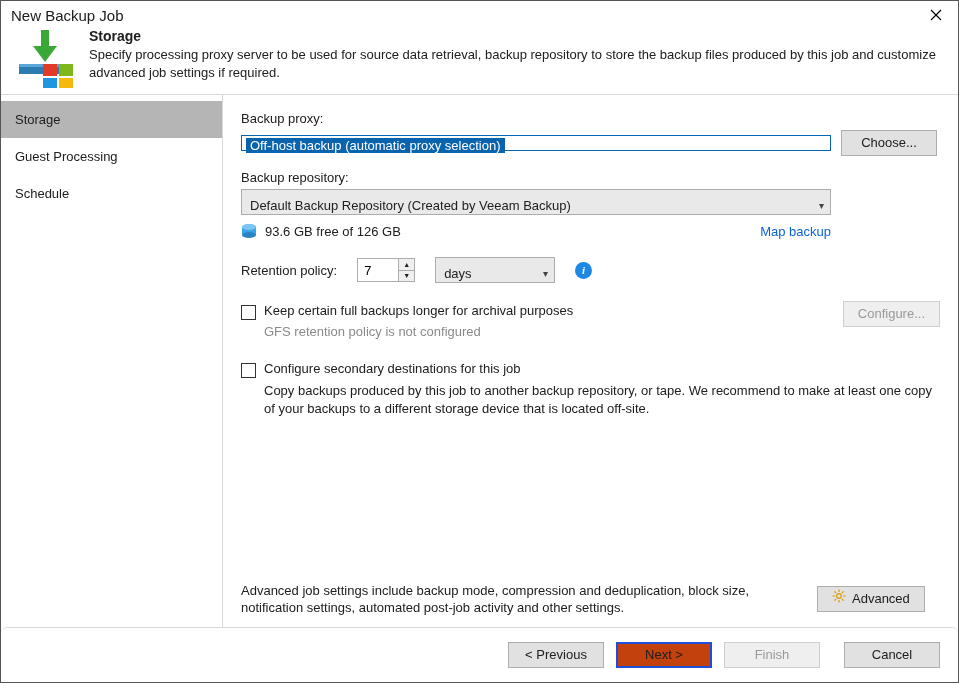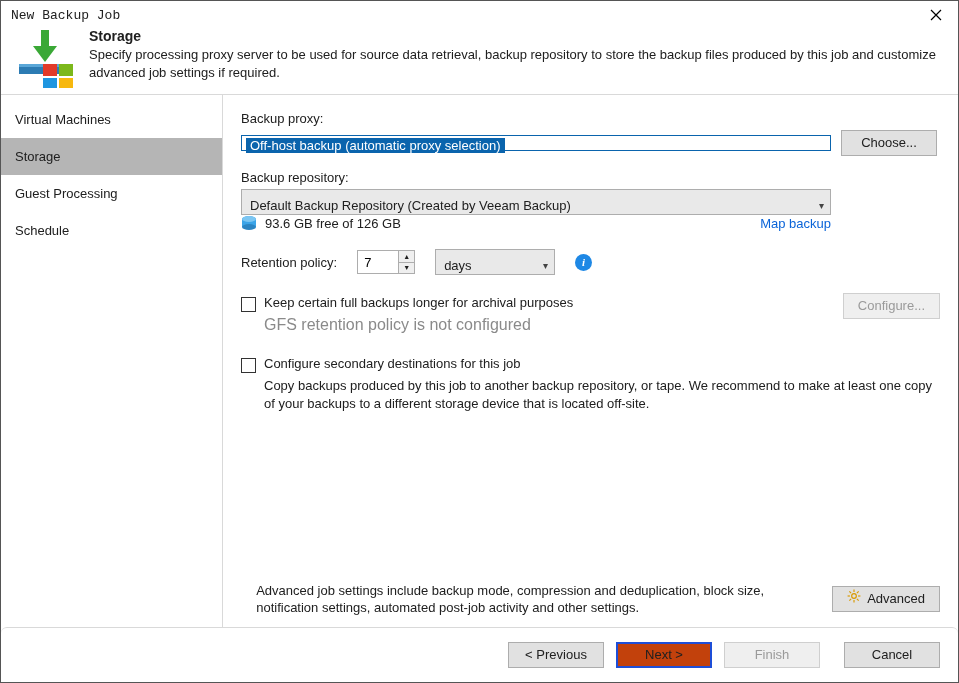--- a/index.html
+++ b/index.html
@@ -11,21 +11,21 @@
     background:#fff;
     width:959px; height:683px;
     border:1px solid #555;
     display:flex; flex-direction:column;
   }
   
   .titlebar {
     display:flex; align-items:center; justify-content:space-between;
     padding:6px 10px 4px 10px;
   }
-  .titlebar .title { font-size:13px;font-family:Liberation Mono, monospace; }
+  .titlebar .title { font-size:15px; }
   .close-x { font-size:15px; width:24px; text-align:center; cursor:default; }
   
   .header {
     display:flex; align-items:flex-start; gap:14px;
     padding:0px 14px 6px 14px;
   }
   .header-icon { flex:0 0 60px; height:60px; position:relative; }
   .header-text h2 { margin:0 0 2px 0; font-size:14px; font-weight:600; }
   .header-text p { margin:0; font-size:13px; color:#202020; line-height:1.35; }
   
@@ -65,21 +65,21 @@
   .btn.disabled { color:#9a9a9a; border-color:#cfcfcf; background:#efefef; }
   .btn.primary { border:2px solid #1d4ed8; line-height:22px; background:#c2410c; }
   .btn.icon-btn { display:flex; align-items:center; justify-content:center; gap:6px; }
   .dropdown {
     height:26px; border:1px solid #adadad; background:#e9e9e9;
     display:flex; align-items:center; justify-content:space-between;
     padding:7px 6px 0 8px; font-size:13px;
   }
   .dropdown .chev { font-size:10px; color:#444; }
   .repo-dd { width:590px; }
-  .repo-status { display:flex; align-items:center; justify-content:space-between; width:590px; margin-top:0; }
+  .repo-status { display:flex; align-items:center; justify-content:space-between; width:590px; margin-top:8px; }
   .repo-status .left { display:flex; align-items:center; gap:8px; }
   .disk-icon { width:16px; height:16px; display:inline-block; }
   .link { color:#0a64d8; cursor:default; }
   .retention-row { display:flex; align-items:center; gap:20px; margin-top:18px; }
   .spinner {
     width:58px; height:24px; border:1px solid #adadad; display:flex;
   }
   .spinner input {
     border:none; width:40px; text-align:left; padding-left:6px; font-size:13px; outline:none;
   }
@@ -90,25 +90,25 @@
   .info-icon {
     width:17px; height:17px; border-radius:50%; background:#1e88e5; color:#fff;
     font-weight:bold; font-size:11px; display:flex; align-items:center; justify-content:center;
     font-style:italic; font-family:Georgia, serif;
   }
   .chk-row { display:flex; align-items:flex-start; gap:8px; margin-top:20px; }
   .chk {
     width:15px; height:15px; border:1px solid #323232; flex-shrink:0; margin-top:2px; background:#fff;
   }
   .chk-row .label { font-size:13px; }
-  .subtext { color:#8a8a8a; font-size:16px; margin-left:23px; margin-top:4px; }
+  .subtext { color:#8a8a8a; font-size:13px; margin-left:23px; margin-top:4px; }
   .secondary-desc { font-size:13px; margin-left:23px; margin-top:4px; line-height:1.35; }
   .gfs-row { display:flex; align-items:flex-start; justify-content:space-between; }
   .adv-block {
-    margin-top:auto; display:flex; align-items:center; justify-content:flex-end;
+    margin-top:auto; display:flex; align-items:center; justify-content:flex-start;
     gap:16px; padding-top:24px;
   }
   .adv-block p { margin:0; font-size:13px; line-height:1.35; max-width:560px;}
   .gear-icon { width:14px; height:14px; }
   
   .footer {
     border-top:1px solid #d9d9d9;
     padding:14px 18px; display:flex; justify-content:flex-end; gap:12px;border-radius:6px;
   }
 </style>
@@ -140,21 +140,20 @@
     </svg>
   </div>
   <div class="header-text">
     <h2>Storage</h2>
     <p>Specify processing proxy server to be used for source data retrieval, backup repository to store the backup files produced by this job and customize advanced job settings if required.</p>
   </div>
 </div>
 
 <div class="body">
   <div class="sidebar">
-    <div class="sidebar-item">Virtual Machines</div>
     <div class="sidebar-item active">Storage</div>
     <div class="sidebar-item">Guest Processing</div>
     <div class="sidebar-item">Schedule</div>
   </div>
 
   <div class="main">
 
     <div class="field-label">Backup proxy:</div>
     <div class="row">
       <div class="proxy-input" style="width:590px; flex:0 0 590px;">

